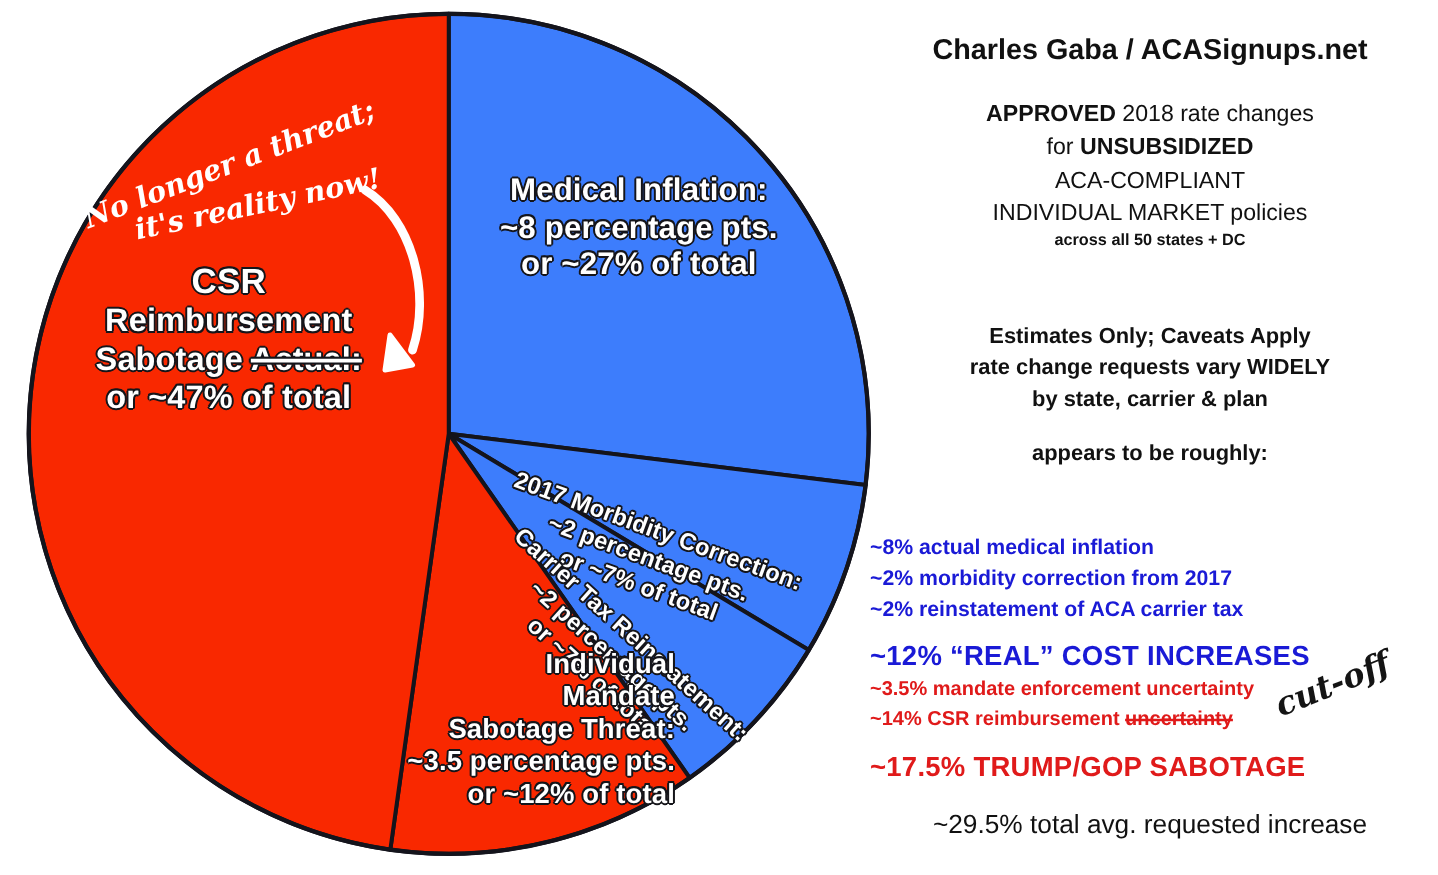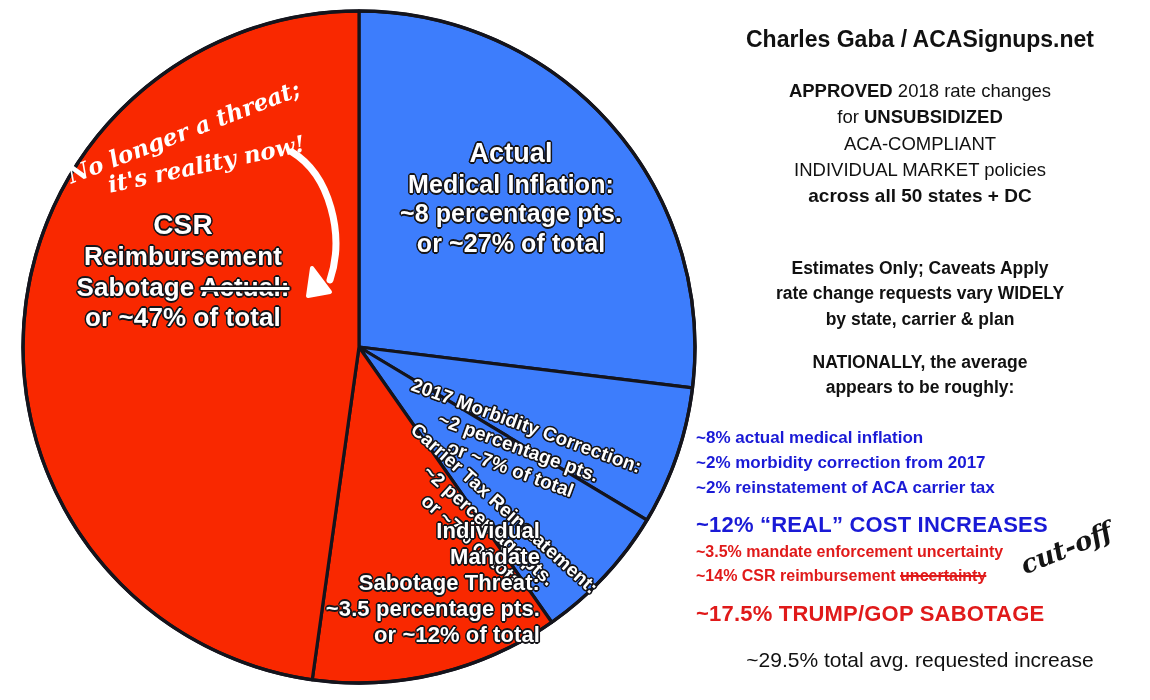--- a/index.html
+++ b/index.html
@@ -60,21 +60,21 @@
   }
   #hand-1{ left:60px; top:118px; font-size:23px; transform:rotate(-21deg); }
   #hand-2{ left:106px; top:150px; font-size:23px; transform:rotate(-12deg); }
 
   
   #panel{position:absolute;left:690px;top:0;width:460px;height:700px;}
   .ctr{text-align:center;}
   #credit{position:absolute;left:0;top:26px;width:460px;font-size:23px;font-weight:bold;color:#111;text-align:center;}
   #block-desc{position:absolute;left:0;top:78px;width:460px;font-size:18.5px;color:#111;line-height:1.42;}
   #block-desc .b{font-weight:bold;}
-  #block-desc .big{font-size:19px;font-weight:bold;}
+  #block-desc .big{font-size:13px;font-weight:bold;}
   #block-caveat{position:absolute;left:0;top:256px;width:460px;font-size:17.5px;font-weight:bold;color:#111;line-height:1.45;}
   #block-nat{position:absolute;left:0;top:350px;width:460px;font-size:17.5px;font-weight:bold;color:#111;line-height:1.45;}
 
   #list-blue{position:absolute;left:6px;top:425px;width:450px;color:#1a1ad6;font-weight:bold;font-size:17px;line-height:1.48;}
   #list-blue .total{font-size:22px;display:block;margin-top:9px;letter-spacing:.2px;}
 
   #list-red{position:absolute;left:6px;top:540px;width:450px;color:#e01a1a;font-weight:bold;font-size:16px;line-height:1.5;}
   #list-red .strike2{text-decoration:line-through;text-decoration-thickness:2px;}
   #list-red .total{font-size:22px;display:block;margin-top:9px;letter-spacing:.2px;}
 
@@ -115,21 +115,20 @@
       <div class="l1">CSR</div>
       <div>Reimbursement</div>
       <div>
         <span>Sabotage</span>
         <span class="strike">Actual:</span>
       </div>
       <div>or ~47% of total</div>
     </div>
 
     <div class="pielabel" id="lbl-ami">
-      <div class="l1">Actual</div>
       <div>Medical Inflation:</div>
       <div>~8 percentage pts.</div>
       <div>or ~27% of total</div>
     </div>
 
     <div class="pielabel rot" id="lbl-morb">
       <div>2017 Morbidity Correction:</div>
       <div>~2 percentage pts.</div>
       <div>or ~7% of total</div>
     </div>
@@ -165,21 +164,20 @@
       <div class="big">across all 50 states + DC</div>
     </div>
 
     <div id="block-caveat" class="ctr">
       <div>Estimates Only; Caveats Apply</div>
       <div>rate change requests vary WIDELY</div>
       <div>by state, carrier &amp; plan</div>
     </div>
 
     <div id="block-nat" class="ctr">
-      <div>NATIONALLY, the average</div>
       <div>appears to be roughly:</div>
     </div>
 
     <div id="list-blue">
       <div>~8% actual medical inflation</div>
       <div>~2% morbidity correction from 2017</div>
       <div>~2% reinstatement of ACA carrier tax</div>
       <span class="total">~12% “REAL” COST INCREASES</span>
     </div>
 

